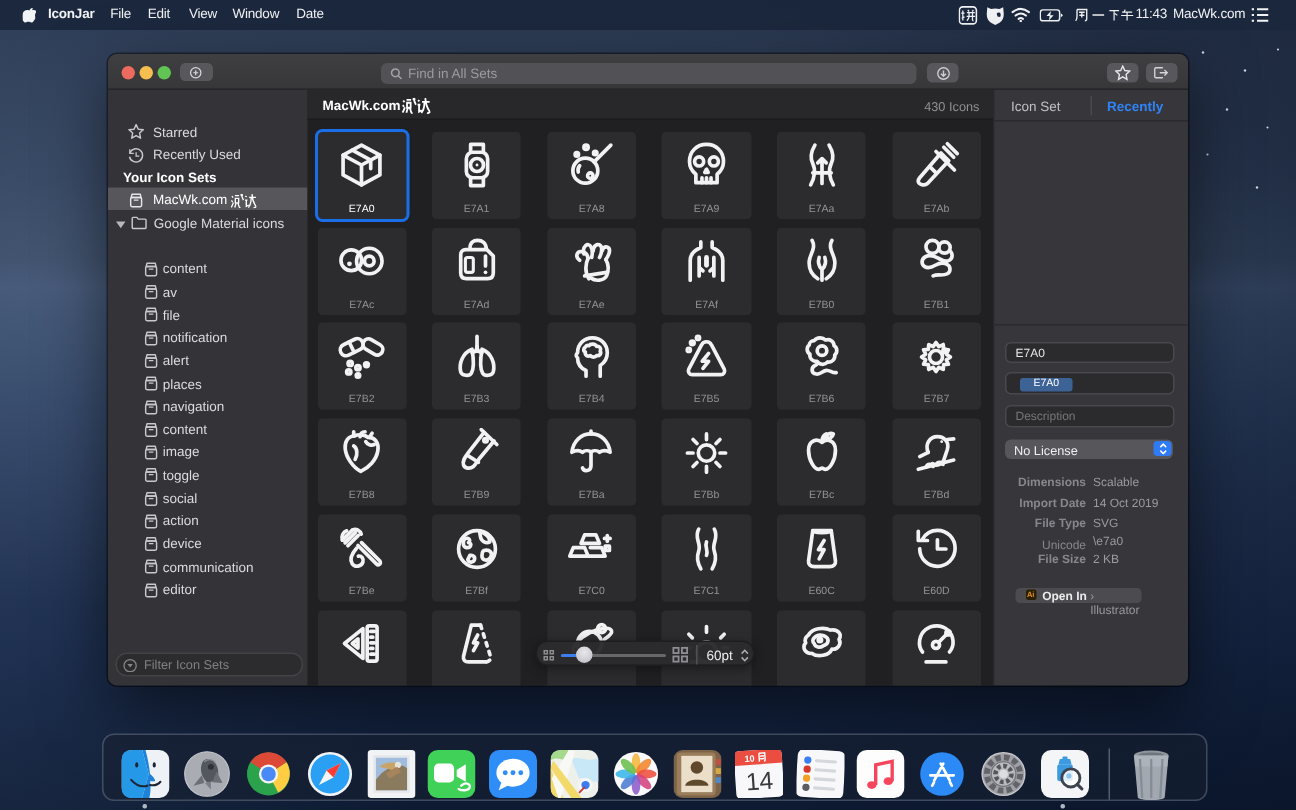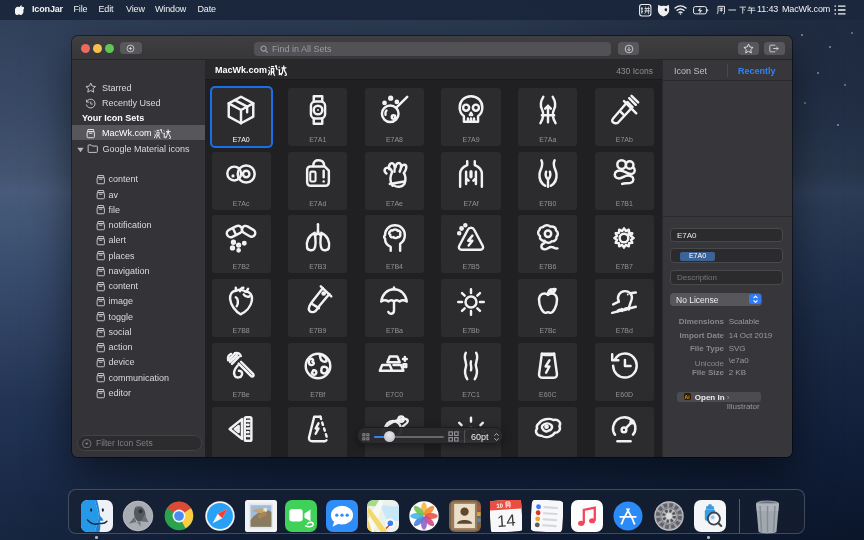--- a/index.html
+++ b/index.html
@@ -792,21 +792,21 @@
     <div class="abs" style="left:64.5px;top:4px;width:1px;height:13px;background:#4a4a4e"></div>
     <div class="abs" style="left:0;top:19.5px;width:130px;height:1px;background:#2a2a2d"></div>
     <div class="abs" style="left:0;top:0;width:1px;height:397px;background:#2a2a2d"></div>
 
     <div class="abs" style="left:0;top:156.3px;width:130px;height:1px;background:#2b2b2e"></div>
     <div class="fld" style="top:167.5px">E7A0</div>
     <div class="fld" style="top:188.3px">
           <div class="abs" style="left:9px;top:2.8px;width:35px;height:8.5px;background:#3d6295;border-radius:2px;color:#fff;font-size:7px;text-align:center;line-height:8.5px">E7A0</div>
         </div>
     <div class="fld" style="top:210.3px;color:#77777b">Description</div>
-    <div class="abs" style="left:8px;top:232.8px;width:92px;height:12.8px;background:#56565b;border-radius:4px">
+    <div class="abs" style="left:8px;top:232.8px;width:112px;height:12.8px;background:#56565b;border-radius:4px">
       <span style="position:absolute;left:6px;top:1.8px;font-size:8.5px;color:#f0f0f2">No License</span>
       <div class="abs" style="right:1.2px;top:1.2px;width:11.5px;height:10.4px;background:#2f7bf6;border-radius:2.5px">
         <svg style="position:absolute;left:2.3px;top:1px;width:7px;height:8.5px" viewBox="0 0 7 11">
               <path d="M1 4L3.5 1.4L6 4M1 7L3.5 9.6L6 7" fill="none" stroke="#fff" stroke-width="1.3"></path>
             </svg>
       </div>
     </div>
     <div class="ilbl" style="top:257.3px;font-weight:bold">Dimensions</div>
         <div class="ival" style="top:257.3px">Scalable</div>
     <div class="ilbl" style="top:270.6px;font-weight:bold">Import Date</div>

